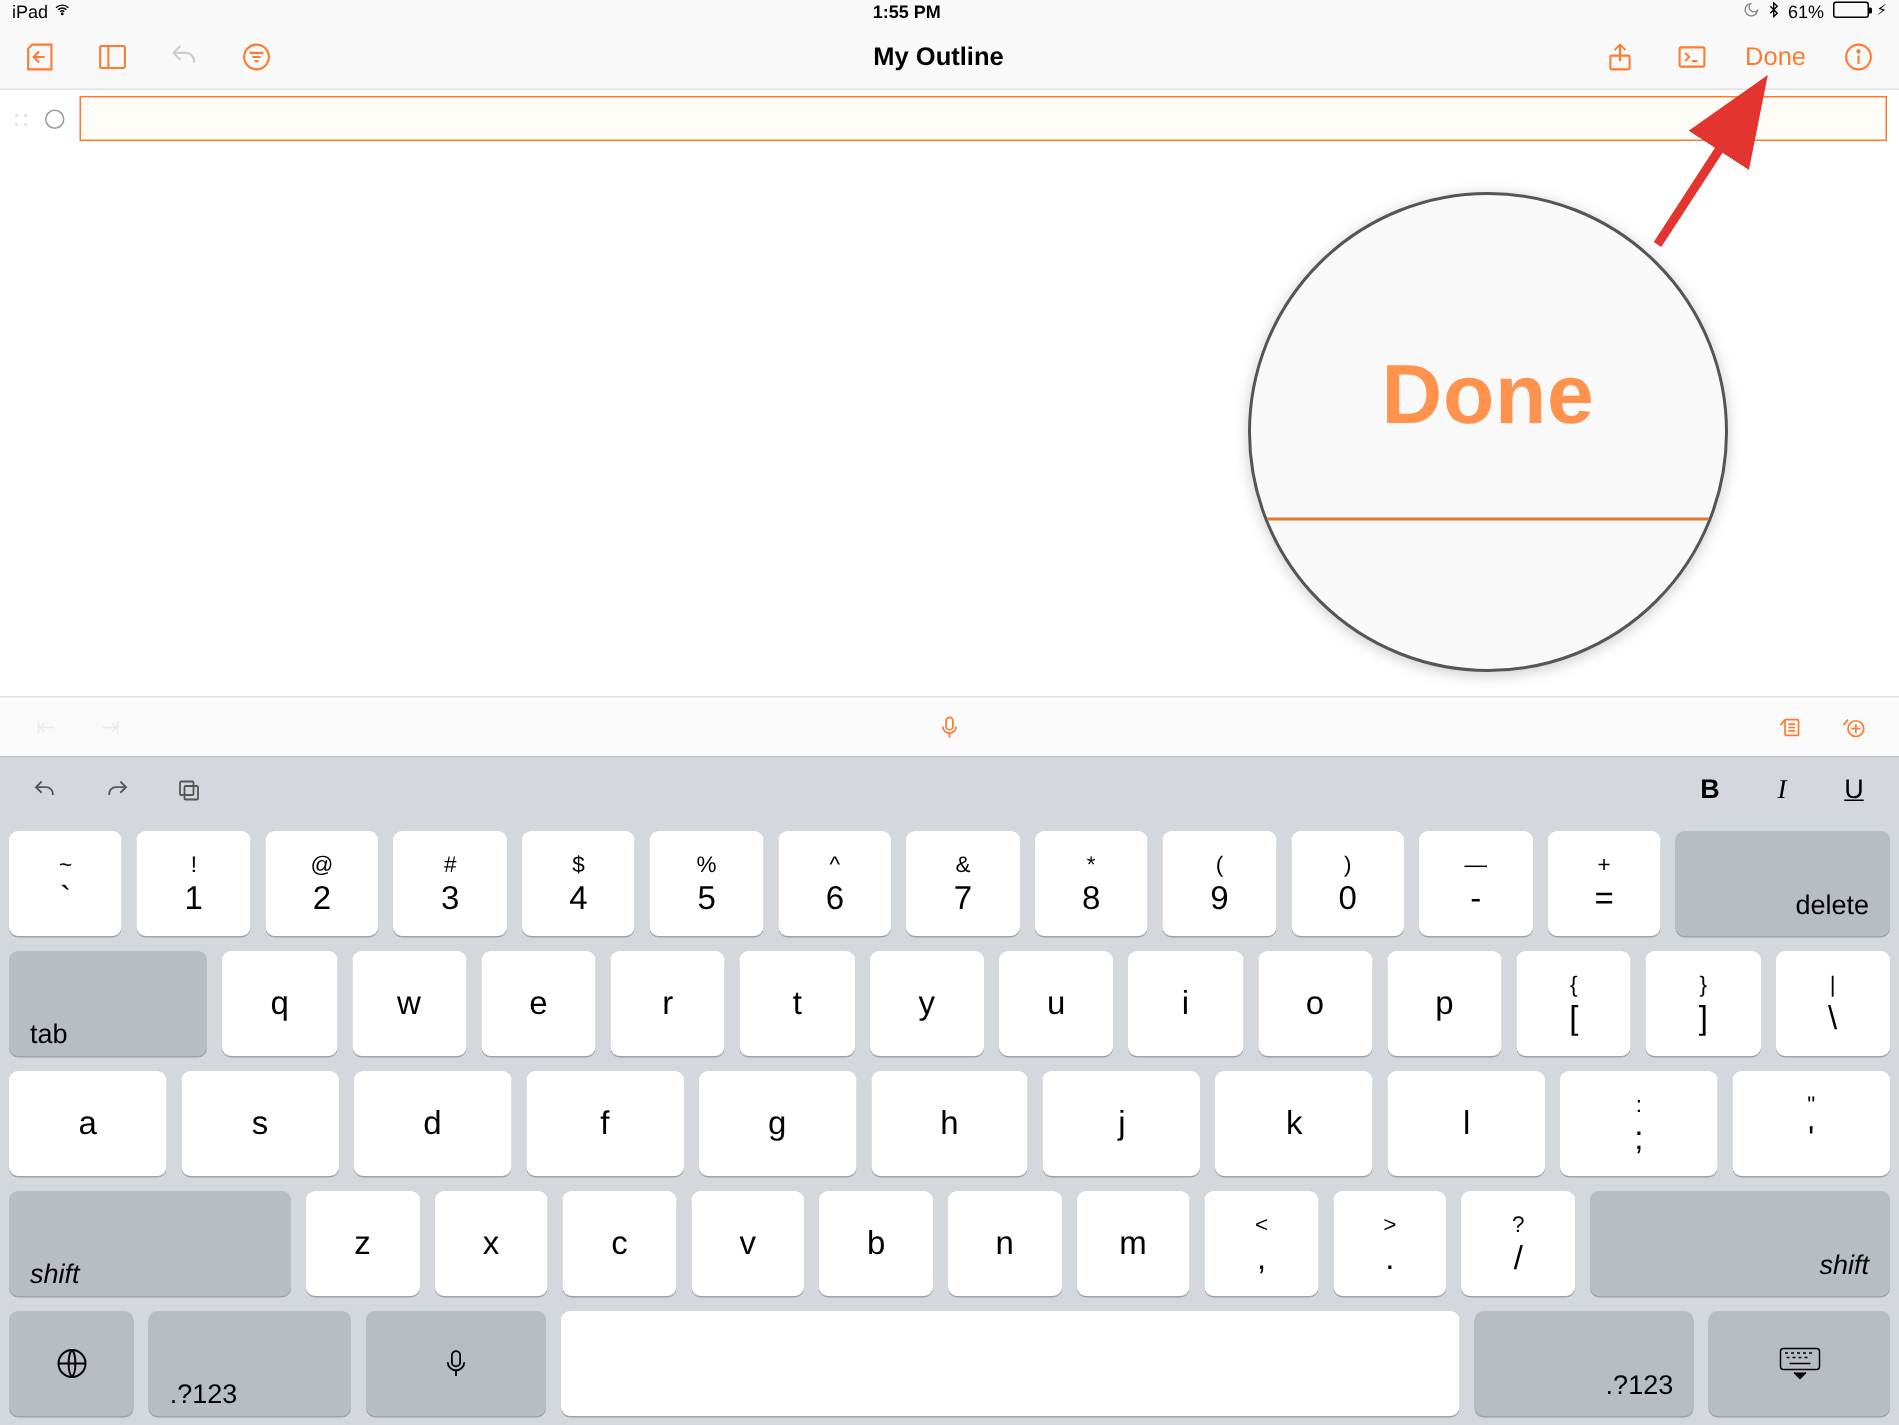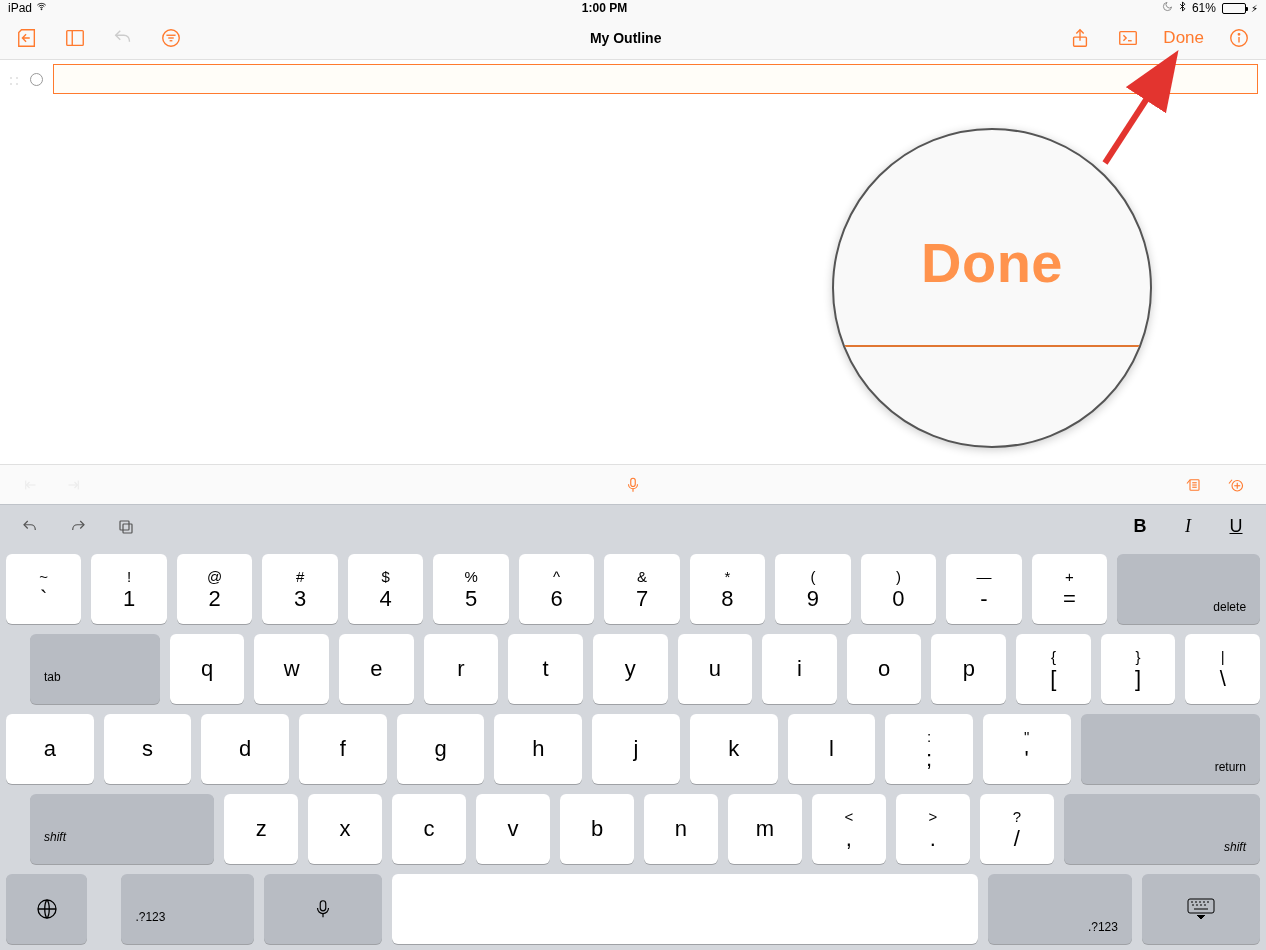--- a/index.html
+++ b/index.html
@@ -16,21 +16,21 @@
 .status-bar {
   height: 16px;
   display: flex;
   align-items: center;
   justify-content: space-between;
   padding: 0 8px;
   font-size: 12px;
   color: #000;
   background: #f9f9f9;
 }
-.status-left, .status-right { display: flex; align-items: center; gap: 4px; }
+.status-left, .status-right { display: flex; align-items: flex-start; gap: 4px; }
 .status-center { font-weight: 600; }
 .wifi-icon svg, .bt-icon, .moon-icon { width: 11px; height: 11px; }
 .battery {
   width: 24px; height: 11px; border: 1px solid #000; border-radius: 2px;
   position: relative; margin-left: 2px;
 }
 .battery::after {
   content: ''; position: absolute; right: -3px; top: 3px; width: 2px; height: 4px;
   background: #000; border-radius: 0 1px 1px 0;
 }
@@ -41,21 +41,21 @@
 .toolbar {
   height: 44px;
   background: #f9f9f9;
   border-bottom: 1px solid #e0e0e0;
   display: flex;
   align-items: center;
   padding: 0 14px;
   gap: 22px;
 }
 .toolbar-left, .toolbar-right { display: flex; align-items: center; gap: 22px; }
-.toolbar-center { flex: 1; text-align: center; font-weight: 600; font-size: 14px; color: #000; }
+.toolbar-center { flex: 1; text-align: center; font-weight: 600; font-size: 17px; color: #000; }
 .tb-icon { width: 26px; height: 26px; display: flex; align-items: center; justify-content: center; }
 .tb-icon svg { width: 22px; height: 22px; }
 .muted svg { stroke: #ccc !important; }
 .done-btn { color: #ff7a2e; font-size: 17px; font-weight: 400; }
 
 
 .outline-area { padding: 4px 8px; }
 .outline-row {
   display: flex; align-items: center; gap: 10px;
 }
@@ -121,22 +121,22 @@
 .key {
   background: #fff; border-radius: 6px; height: 70px;
   display: flex; flex-direction: column; align-items: center; justify-content: center;
   box-shadow: 0 1px 0 rgba(0,0,0,.25);
   font-size: 22px; color: #000;
   position: relative;
 }
 .key.dark { background: #b8bcc3; }
 .key .sup { font-size: 15px; line-height: 1; color: #000; }
 .key .sub { font-size: 22px; line-height: 1; color: #000; margin-top: 4px; }
-.key.label-bl { align-items: flex-start; justify-content: flex-end; padding: 0 0 20px 14px; font-size: 12px; margin-left: 24px; }
-.key.label-br { align-items: flex-end; justify-content: flex-end; padding: 0 14px 10px 12px; font-size: 12px; }
+.key.label-bl { align-items: flex-start; justify-content: flex-end; padding: 0 0 4px 14px; font-size: 18px; }
+.key.label-br { align-items: flex-end; justify-content: flex-end; padding: 0 14px 10px 12px; font-size: 18px; }
 .key.center-icon { font-size: 22px; }
 
 
 .r1 .key { flex: 1; }
 .r1 .key.delete { flex: 1.55; }
 
 
 .r2 .key { flex: 1; }
 .r2 .key.tab { flex: 1.55; }
 
@@ -168,21 +168,21 @@
     <span>iPad</span>
     <span class="wifi-icon">
       <svg viewBox="0 0 24 24" fill="none" stroke="#000" stroke-width="2">
           <path d="M3 9c5-5 13-5 18 0"></path>
           <path d="M6 12c3.5-3.5 8.5-3.5 12 0"></path>
           <path d="M9 15c1.8-1.8 4.2-1.8 6 0"></path>
           <circle cx="12" cy="18" r="1" fill="#000"></circle>
         </svg>
     </span>
   </div>
-  <div class="status-center">1:00 PM</div>
+  <div class="status-center">1:55 PM</div>
   <div class="status-right">
     <span>
       <svg viewBox="0 0 24 24" width="11" height="11" fill="none" stroke="#888" stroke-width="2">
           <path d="M21 13A9 9 0 1111 3a7 7 0 0010 10z"></path>
         </svg>
     </span>
     <span>
       <svg viewBox="0 0 24 24" width="11" height="11" fill="none" stroke="#000" stroke-width="2">
           <path d="M7 7l10 10-5 5V2l5 5L7 17"></path>
         </svg>
@@ -444,21 +444,20 @@
         <div class="key ">k</div>
         <div class="key ">l</div>
         <div class="key ">
           <span class="sup">:</span>
           <span class="sub">;</span>
         </div>
         <div class="key ">
           <span class="sup">"</span>
           <span class="sub">'</span>
         </div>
-        <div class="key dark return label-br">return</div>
       </div>
 
     <div class="kb-row r4" id="kb-r4">
         <div class="key dark shift label-bl">shift</div>
         <div class="key ">z</div>
         <div class="key ">x</div>
         <div class="key ">c</div>
         <div class="key ">v</div>
         <div class="key ">b</div>
         <div class="key ">n</div>

